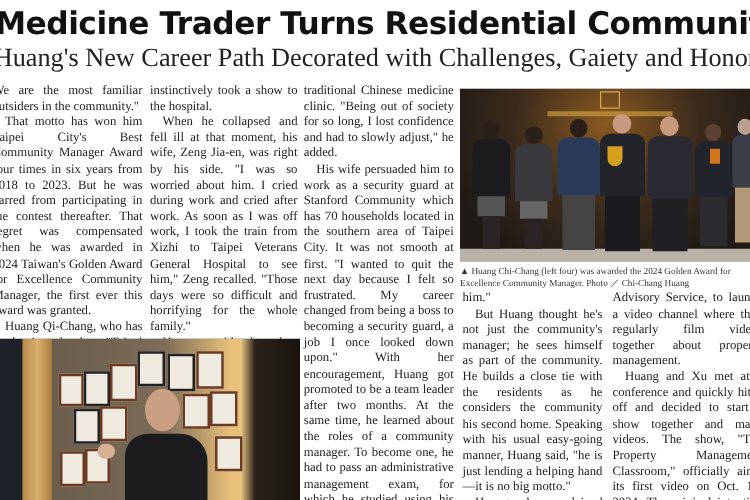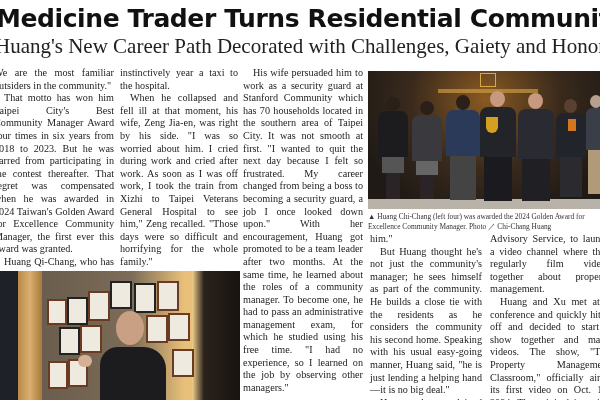--- a/index.html
+++ b/index.html
@@ -28,26 +28,27 @@
 <div class="subhead">Huang's New Career Path Decorated with Challenges, Gaiety and Honor</div>
 
 <div class="col c1">
   <p class="noindent">We are the most familiar outsiders in the community."</p>
   <p>That motto has won him Taipei City's Best Community Manager Award four times in six years from 2018 to 2023. But he was barred from participating in the contest thereafter. That regret was compensated when he was awarded in 2024 Taiwan's Golden Award for Excellence Community Manager, the first ever this award was granted.</p>
   <p>Huang Qi-Chang, who has predominated the "Taipei Excellent Apartment Building Evaluation" competitions, is the community manager of the Fashion Star apartment complex located in the Datung District, one of the oldest areas in Taipei.</p>
   <p>"I'll keep doing this job until</p>
 </div>
 
 <div class="col c2">
-  <p class="noindent">instinctively year a taxi to the hospital.</p>
+  <p class="noindent">instinctively took a show to the hospital.</p>
   <p>When he collapsed and fell ill at that moment, his wife, Zeng Jia-en, was right by his side. "I was so worried about him. I cried during work and cried after work. As soon as I was off work, I took the train from Xizhi to Taipei Veterans General Hospital to see him," Zeng recalled. "Those days were so difficult and horrifying for the whole family."</p>
   <p>Huang said he lost consciousness before arriving at the hospital, and doctors had to revive him with four electric shocks. Through their unremitting effort, the then-36-year-old former Chinese medicine trader survived. He spent seven days in the ICU and another eight days in a regular ward. "God spared</p>
 </div>
 
 <div class="col c3">
+  <p class="noindent">traditional Chinese medicine clinic. "Being out of society for so long, I lost confidence and had to slowly adjust," he added.</p>
   <p>His wife persuaded him to work as a security guard at Stanford Community which has 70 households located in the southern area of Taipei City. It was not smooth at first. "I wanted to quit the next day because I felt so frustrated. My career changed from being a boss to becoming a security guard, a job I once looked down upon." With her encouragement, Huang got promoted to be a team leader after two months. At the same time, he learned about the roles of a community manager. To become one, he had to pass an administrative management exam, for which he studied using his free time. "I had no experience, so I learned on the job by observing other managers."</p>
 
 </div>
 
 <div class="photo1">
   <div style="position:absolute;left:0;top:0;width:18px;height:129px;background:#1e2128;"></div>
   <div style="position:absolute;left:18px;top:0;width:24px;height:129px;background:linear-gradient(90deg,#b98a4a,#d9b070,#a8783c);"></div>
   <div style="position:absolute;left:42px;top:0;width:150px;height:129px;background:linear-gradient(90deg,#6a5d4d,#7c6c58 60%,#e8c07a 95%);"></div>
   <div style="position:absolute;left:192px;top:0;width:48px;height:129px;background:linear-gradient(90deg,#f4d08a,#2a221c 25%,#18130f);"></div>
   <div class="frame" style="left:47px;top:28px;width:16px;height:22px;"></div>
@@ -113,21 +114,21 @@
       <div style="width:12px;height:13px;border-radius:50%;background:#b8a090;margin-left:4px;"></div>
       <div style="width:20px;height:42px;background:#3a3e48;border-radius:6px 6px 0 0;"></div>
       <div style="width:16px;height:44px;background:#b09a78;margin-left:2px;"></div>
     </div>
 </div>
 
 <div class="caption" style="white-space:normal;">▲ Huang Chi-Chang (left four) was awarded the 2024 Golden Award for Excellence Community Manager. Photo ／ Chi-Chang Huang</div>
 
 <div class="col c4">
   <p class="noindent">him."</p>
-  <p>But Huang thought he's not just the community's manager; he sees himself as part of the community. He builds a close tie with the residents as he considers the community his second home. Speaking with his usual easy-going manner, Huang said, "he is just lending a helping hand—it is no big deal."</p>
+  <p>But Huang thought he's not just the community's manager; he sees himself as part of the community. He builds a close tie with the residents as he considers the community his second home. Speaking with his usual easy-going manner, Huang said, "he is just lending a helping hand—it is no big motto."</p>
   <p>Huang also explained that after taking care of the basic tasks, he focused on the higher envision and goal of "community building and community governance to help effectively connect the complex residents with the larger</p>
 </div>
 
 <div class="col c5">
   <p class="noindent">Advisory Service, to launch a video channel where they regularly film videos together about property management.</p>
   <p>Huang and Xu met at a conference and quickly hit it off and decided to start a show together and make videos. The show, "The Property Management Classroom," officially aired its first video on Oct. 12, 2024. The original intention was to share knowledge and offer advice on property management.</p>
 
 </div>
 
 </body></html>

